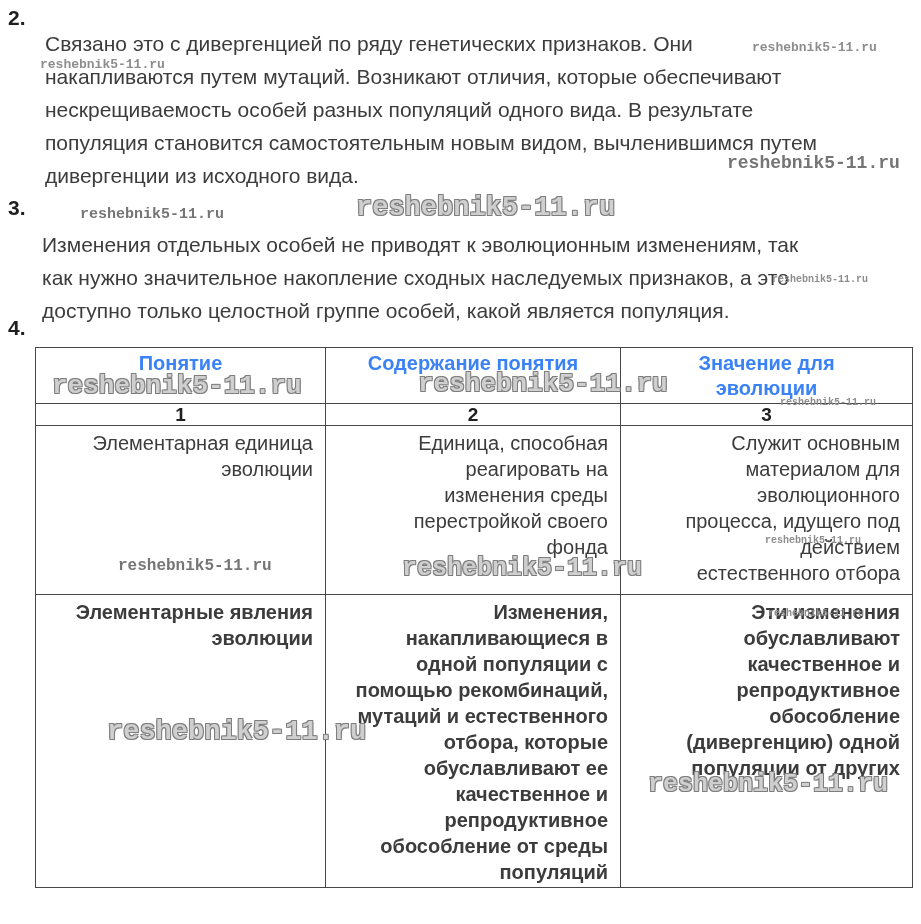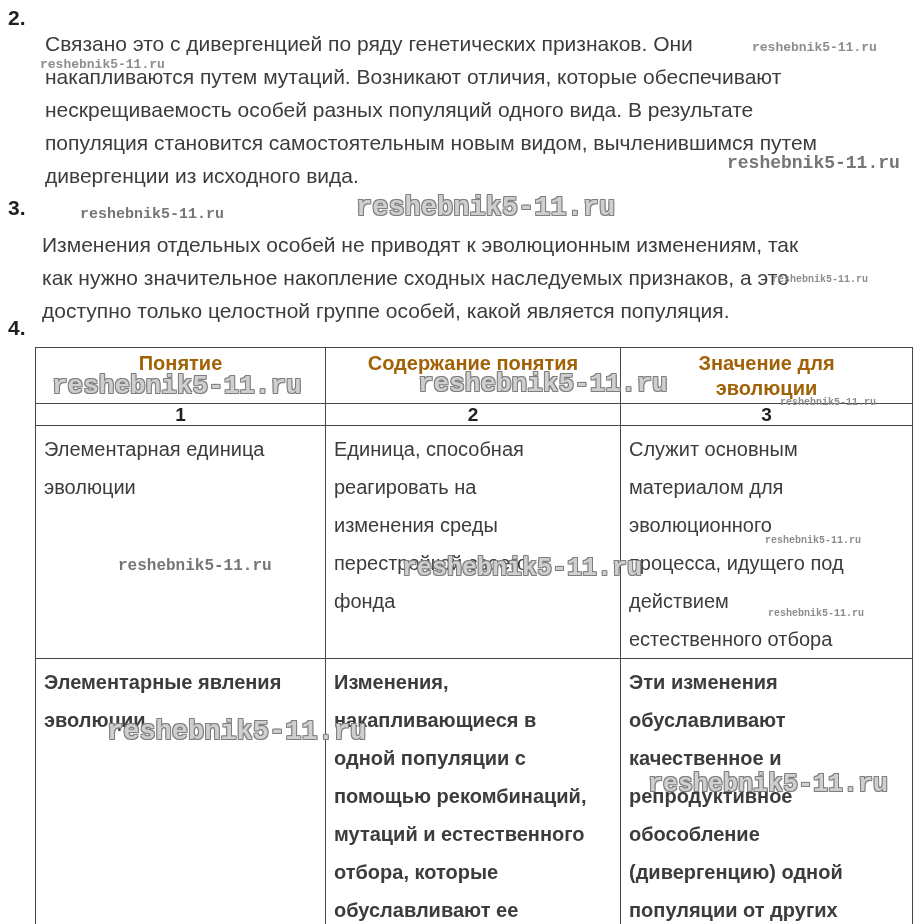--- a/index.html
+++ b/index.html
@@ -61,38 +61,38 @@
     overflow: hidden;
   }
   #concepts thead th {
     height: 51px;
     vertical-align: top;
     text-align: center;
     font-size: 20px;
     font-weight: bold;
     line-height: 25px;
     padding-top: 3px;
-    color: #a16207;
+    color: #3b82f6;
     white-space: pre-line;
   }
   #concepts tr.subhead td {
     height: 21px;
     text-align: center;
     font-size: 19px;
     font-weight: bold;
     line-height: 21px;
     padding: 0;
     color: #1f1f1f;
   }
   #concepts tbody td.cell {
     vertical-align: top;
-    text-align: left;
+    text-align: right;
     font-size: 20px;
-    line-height: 38px;
-    padding: 4px 2px 0 8px;
+    line-height: 26px;
+    padding: 4px 12px 0 8px;
     color: #3c3c3c;
     white-space: pre-line;
   }
   #concepts tr.row1 td { height: 164px; }
   #concepts tr.row2 td { height: 288px; font-weight: bold; }
 </style>
 </head>
 <body>
 
 <div id="page">

